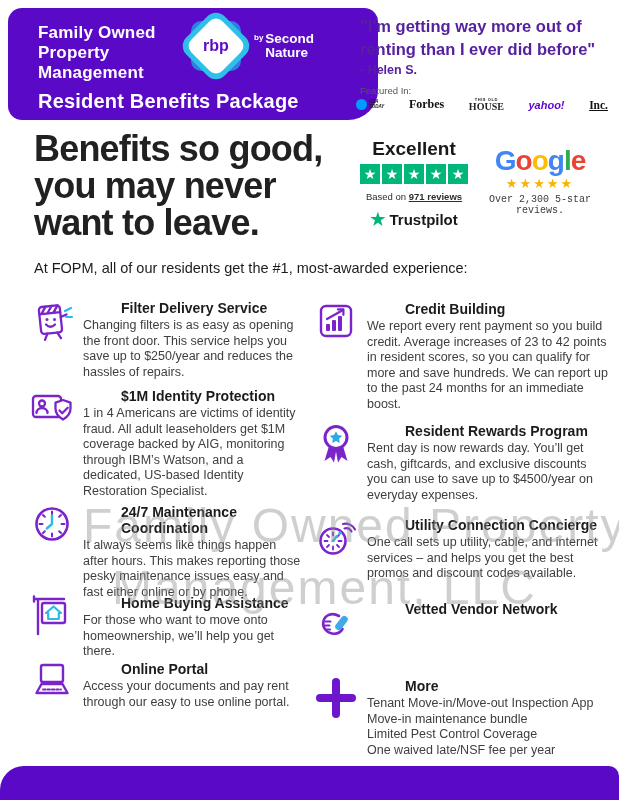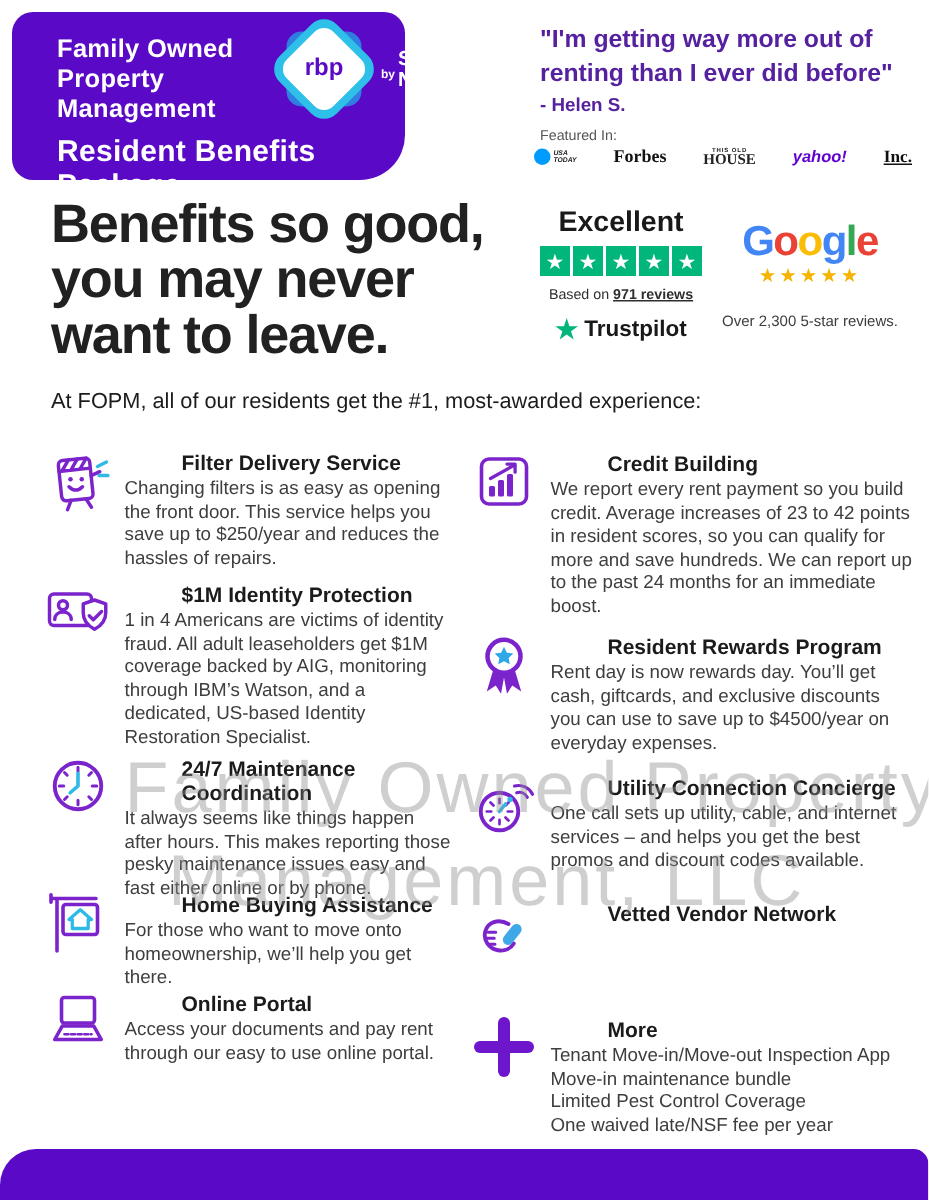--- a/index.html
+++ b/index.html
@@ -1,34 +1,34 @@
 <!DOCTYPE html>
 <html><head>
 <meta charset="utf-8">
 <style>
   html,body{margin:0;padding:0;background:#ffffff;}
   .page{position:relative;width:619px;height:800px;background:#ffffff;overflow:hidden;
         font-family:"Liberation Sans",sans-serif;-webkit-font-smoothing:antialiased;}
   .pre{white-space:pre-line;}
 
   
-  .header-box{position:absolute;left:8px;top:8px;width:262px;height:112px;
+  .header-box{position:absolute;left:8px;top:8px;width:370px;height:112px;
               background:#5a0ac6;border-radius:14px 14px 30px 14px;}
   .company-name{position:absolute;left:30px;top:15px;color:#fff;font-size:17px;
                 font-weight:700;line-height:1.18;letter-spacing:.2px;}
   .package-title{position:absolute;left:30px;top:82px;color:#fff;font-size:20px;
                  font-weight:800;letter-spacing:.2px;}
   .rbp-logo{position:absolute;left:176px;top:6px;width:64px;height:64px;}
   .petal-blue{position:absolute;inset:7px;background:#2f7de0;border-radius:10px;}
   .petal-teal{position:absolute;inset:5px;background:#2fc0ea;border-radius:12px;transform:rotate(45deg);}
   .rbp-white{position:absolute;inset:10px;background:#fff;border-radius:9px;transform:rotate(45deg);}
   .rbp-text{position:absolute;inset:0;display:flex;align-items:center;justify-content:center;
             color:#5a0ac6;font-weight:800;font-size:16px;}
   .second-nature{position:absolute;left:246px;top:24px;color:#fff;display:flex;gap:2px;}
-  .sn-by{font-size:8px;font-weight:700;margin-top:13px;}
+  .sn-by{font-size:8px;font-weight:700;margin-top:1px;}
   .sn-name{font-size:13.5px;font-weight:700;line-height:1.05;}
 
   
   .quote{position:absolute;left:360px;top:15px;width:250px;color:#56219f;
          font-size:16.5px;font-weight:700;line-height:1.38;}
   .attribution{position:absolute;left:360px;top:63px;color:#56219f;font-size:12.5px;font-weight:700;}
 
   
   .featured-label{position:absolute;left:360px;top:85px;font-size:9.5px;color:#555;}
   .featured-row{position:absolute;left:356px;top:97px;width:252px;display:flex;
@@ -56,21 +56,21 @@
   .tp-basedon{margin-top:7px;font-size:9.5px;color:#2e2e2e;}
   .tp-count{font-weight:700;text-decoration:underline;}
   .tp-logo{margin-top:9px;display:flex;align-items:center;justify-content:center;gap:4px;
            font-size:15px;font-weight:700;color:#191919;}
   .tp-logo-star{color:#00b67a;font-size:17px;line-height:1;}
   .google-block{position:absolute;left:472px;top:146px;width:136px;text-align:center;}
   .g-logo{font-size:28px;font-weight:700;letter-spacing:-1px;line-height:1.05;}
   .gl-0,.gl-3{color:#4285F4;} .gl-1,.gl-5{color:#EA4335;} .gl-2{color:#FBBC05;} .gl-4{color:#34A853;}
   .g-stars{color:#f5b400;font-size:13px;letter-spacing:2px;margin-top:1px;}
   .g-stars::before{content:"★★★★★";}
-  .g-caption{font-size:10px;color:#3c3c3c;margin-top:18px;}
+  .g-caption{font-size:10px;color:#3c3c3c;margin-top:3px;font-family:Liberation Mono, monospace;}
 
   
   .intro{position:absolute;left:34px;top:260px;font-size:14.5px;color:#1c1c1c;font-weight:500;}
 
   
   .benefit{position:absolute;display:flex;gap:9px;}
   .benefit.col-l{left:30px;width:272px;}
   .benefit.col-r{left:314px;width:296px;justify-content:center;}
   .b-icon{flex:0 0 44px;width:44px;height:44px;}
   .b-icon svg{width:44px;height:44px;display:block;}

